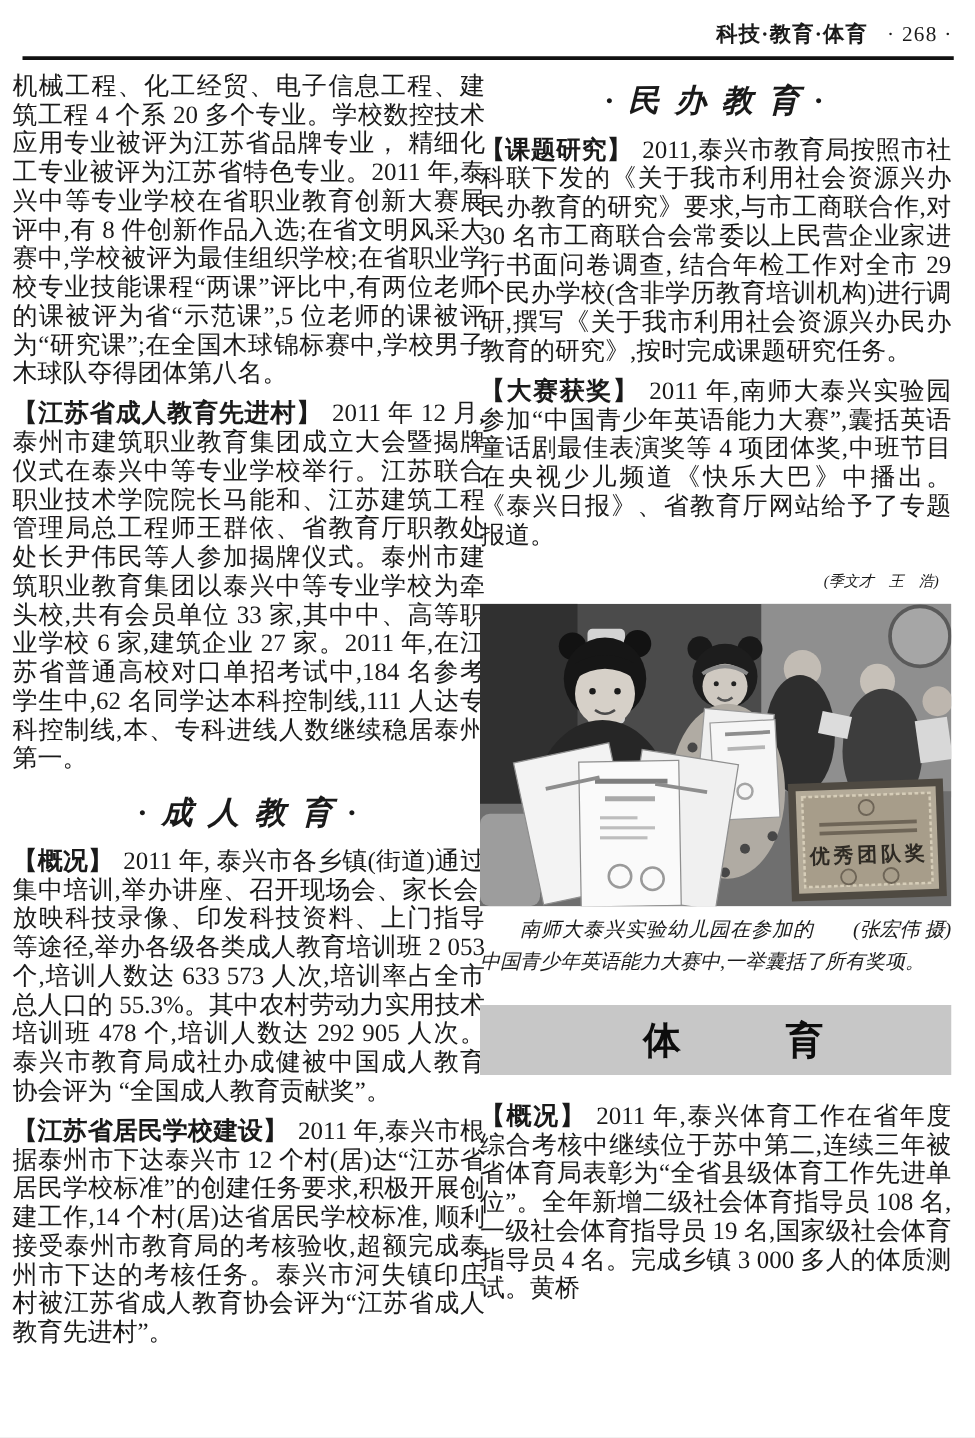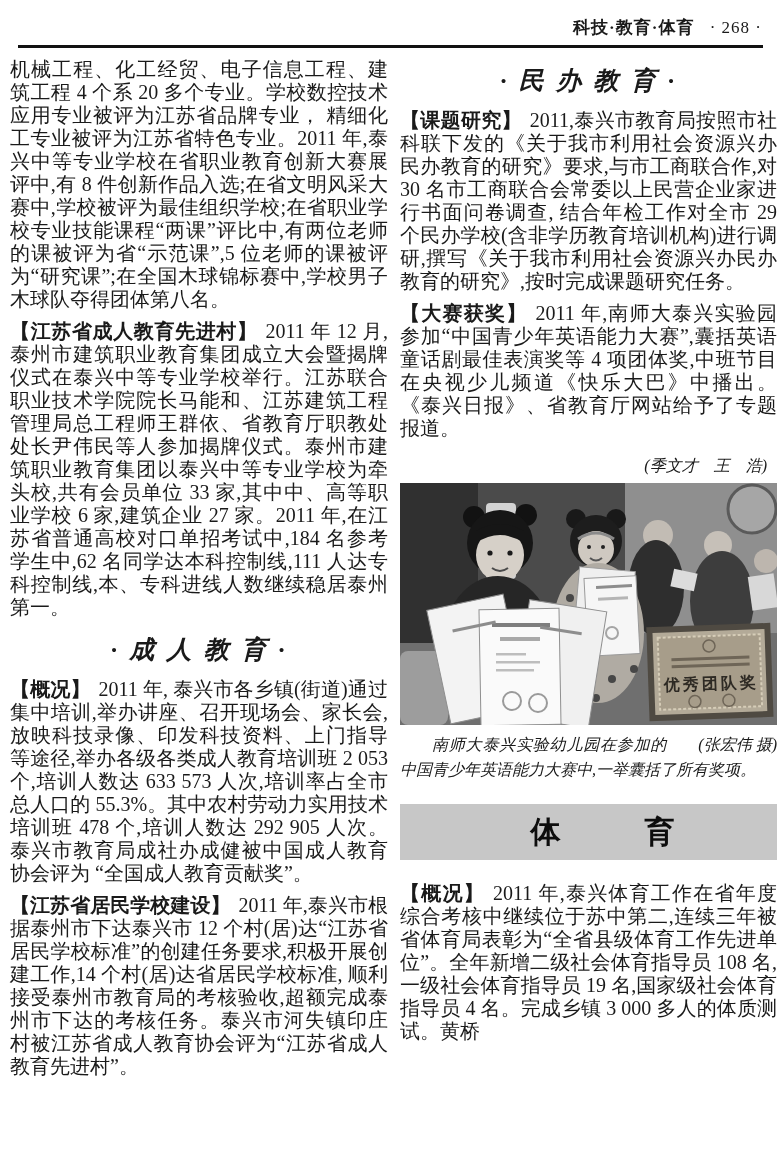--- a/index.html
+++ b/index.html
@@ -28,39 +28,39 @@
     position: absolute;
     top: 45px;
     left: 18px;
     width: 745px;
     height: 3px;
     background: #111;
   }
   
   .col { position: absolute; top: 58px; }
   .col-left  { left: 10px;  width: 378px; }
-  .col-right { left: 400px; width: 377px; }
+  .col-right { left: 384px; width: 377px; }
   .para {
     font-size: 20px;
     line-height: 23px;
     text-align: justify;
     text-justify: inter-character;
     margin-bottom: 9px;
   }
   .entry-heading { font-weight: bold; margin-right: 8px; }
   .section-title {
     font-size: 25px;
     font-weight: bold;
     font-style: italic;
     text-align: center;
     letter-spacing: 3px;
     margin: 14px 0 12px 0;
   }
   .byline {
-    font-size: 16px;
+    font-size: 12px;
     font-style: italic;
     text-align: right;
     padding-right: 10px;
     line-height: 23px;
     margin-top: -4px;
     margin-bottom: 6px;
   }
   
   .photo-frame { width: 377px; height: 242px; margin-top: 4px; }
   .photo-frame svg { display: block; }

